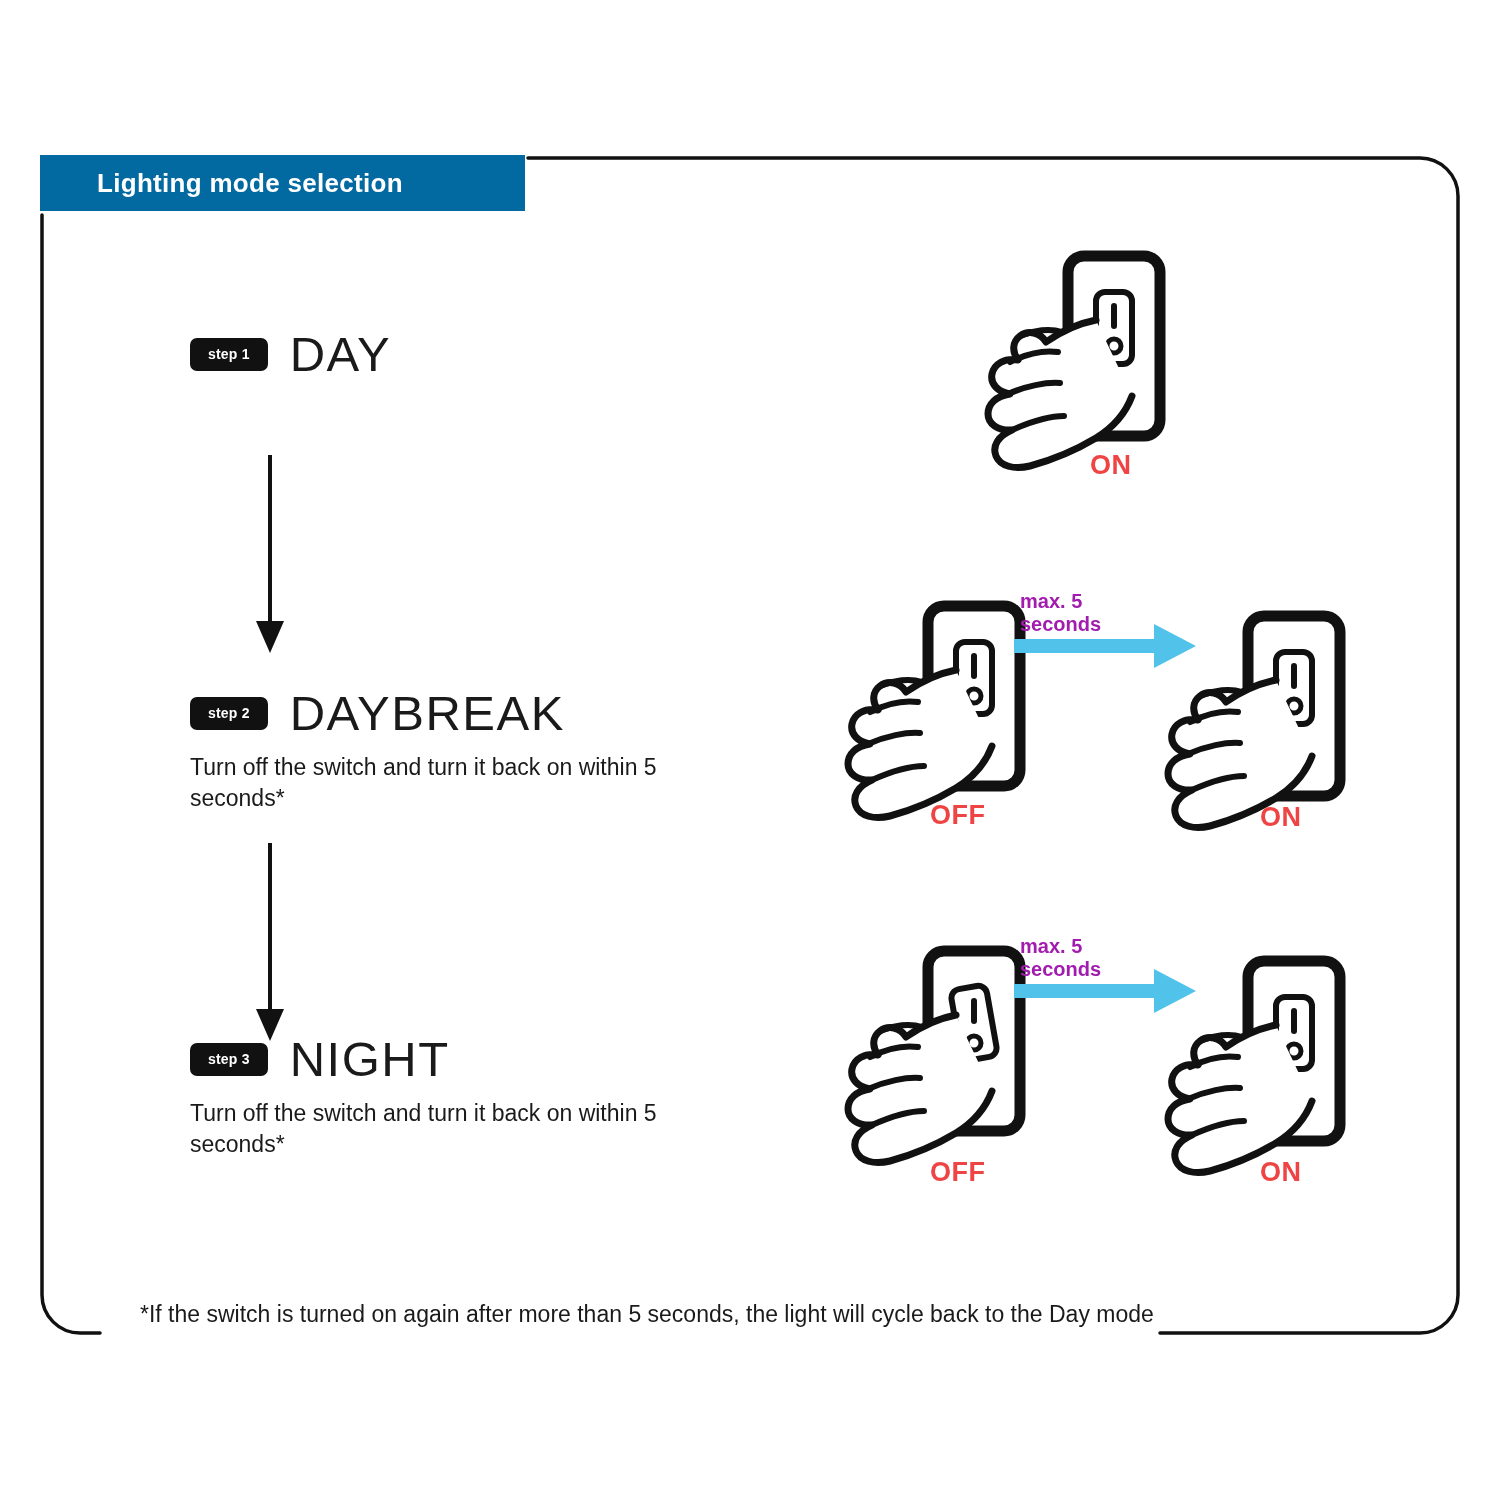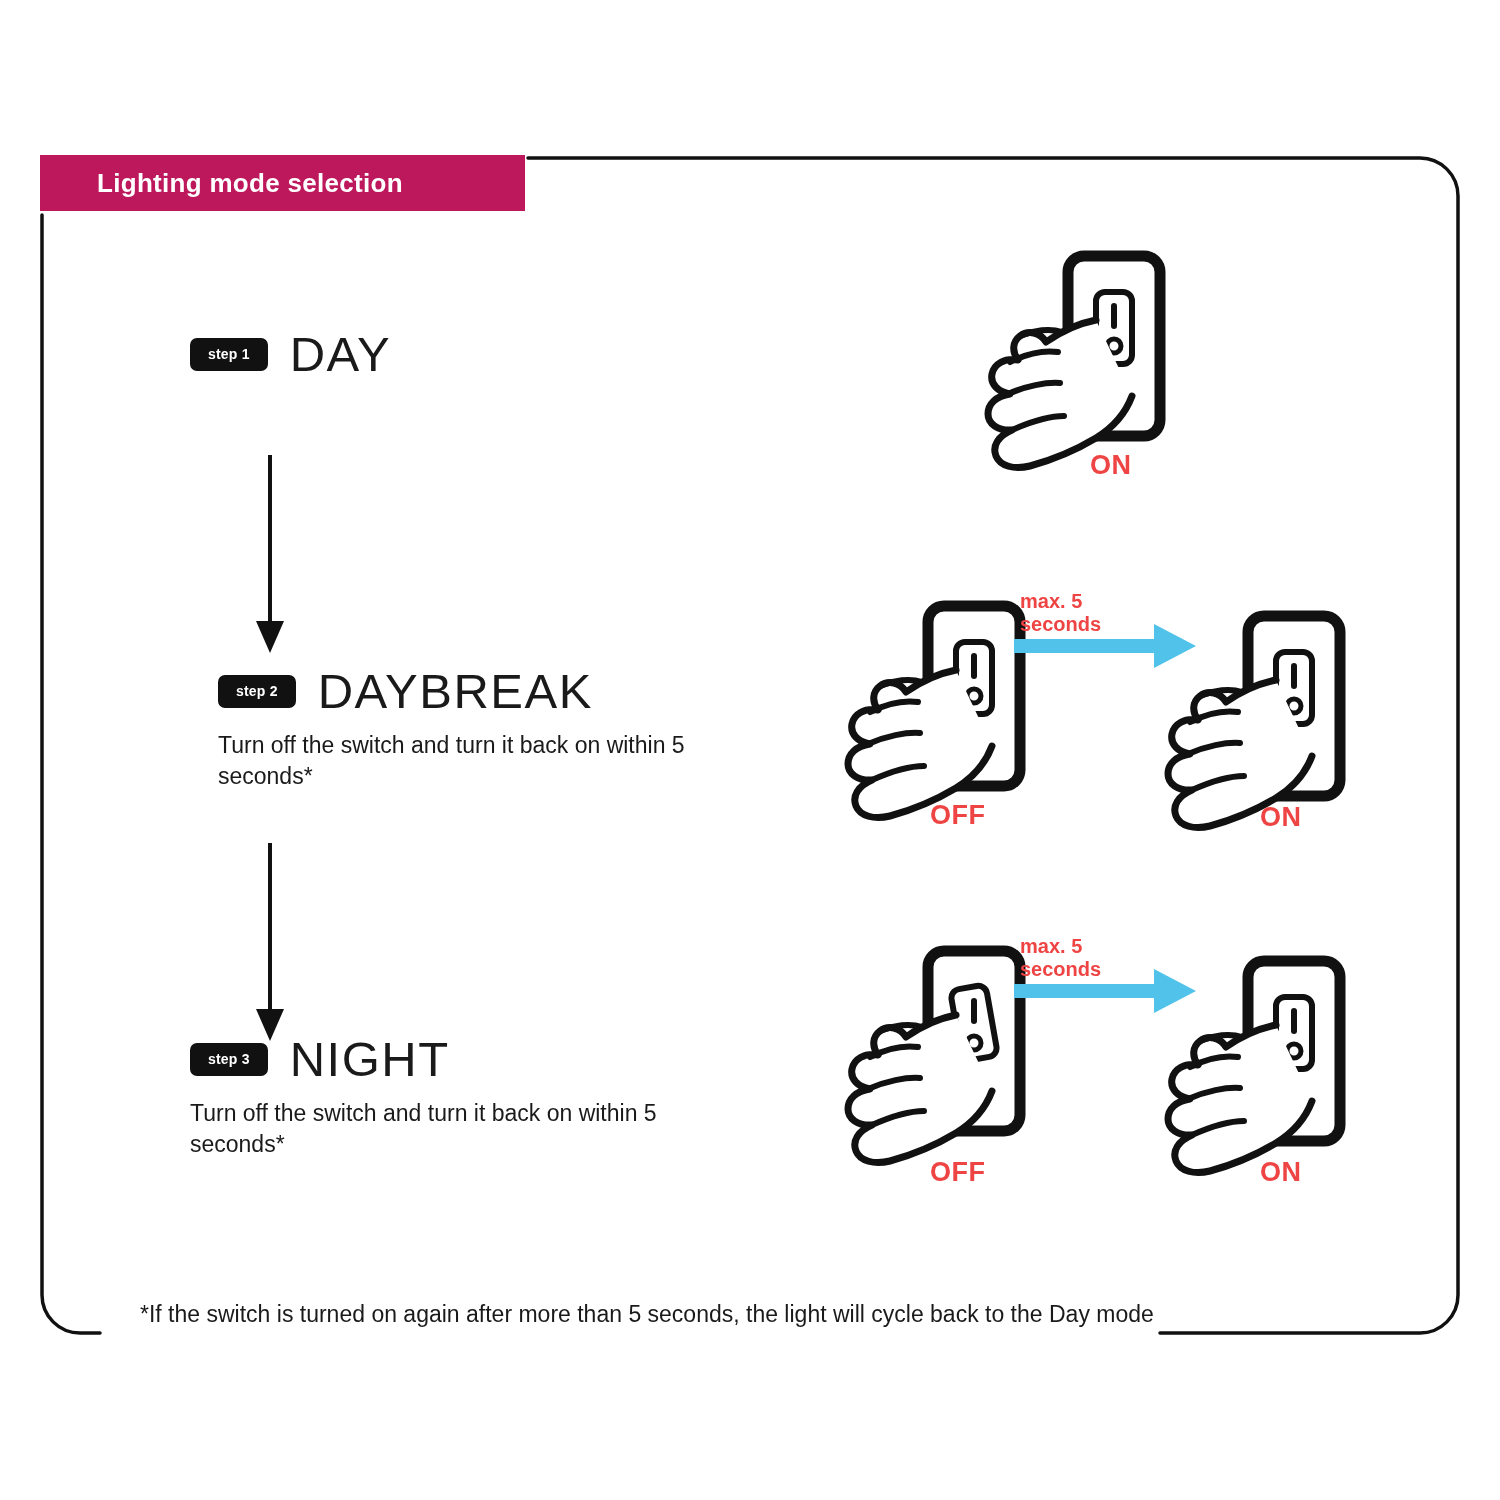--- a/index.html
+++ b/index.html
@@ -25,21 +25,21 @@
     height: 1180px;
   }
   .frame-svg { position: absolute; left: 0; top: 0; }
 
   .title-badge {
     position: absolute;
     left: 40px;
     top: 155px;
     width: 485px;
     height: 56px;
-    background: #be185d;
+    background: #0369a1;
     display: flex;
     align-items: center;
     padding-left: 57px;
     box-sizing: border-box;
   }
   .title-badge span {
     color: #ffffff;
     font-size: 26px;
     font-weight: bold;
     letter-spacing: 0.3px;
@@ -47,21 +47,21 @@
 
   
   .steps {
     position: absolute;
     left: 190px;
     top: 255px;
     width: 520px;
   }
   .step-block { position: absolute; left: 0; width: 520px; }
   .step-1 { top: 75px; }
-  .step-2 { top: 412px; margin-left: 28px; }
+  .step-2 { top: 434px; }
   .step-3 { top: 780px; }
 
   .step-head {
     display: flex;
     align-items: center;
     gap: 22px;
   }
   .step-pill {
     background: #111111;
     color: #ffffff;
@@ -106,21 +106,21 @@
     font-size: 27px;
     font-weight: bold;
     color: #ef4444;
     letter-spacing: 0.5px;
   }
 
   .timer-label {
     position: absolute;
     font-size: 20px;
     font-weight: bold;
-    color: #ef4444;
+    color: #a21caf;
   }
 
   
   .footnote {
     position: absolute;
     left: 140px;
     top: 1300px;
     width: 1240px;
     font-size: 23px;
     color: #1a1a1a;

